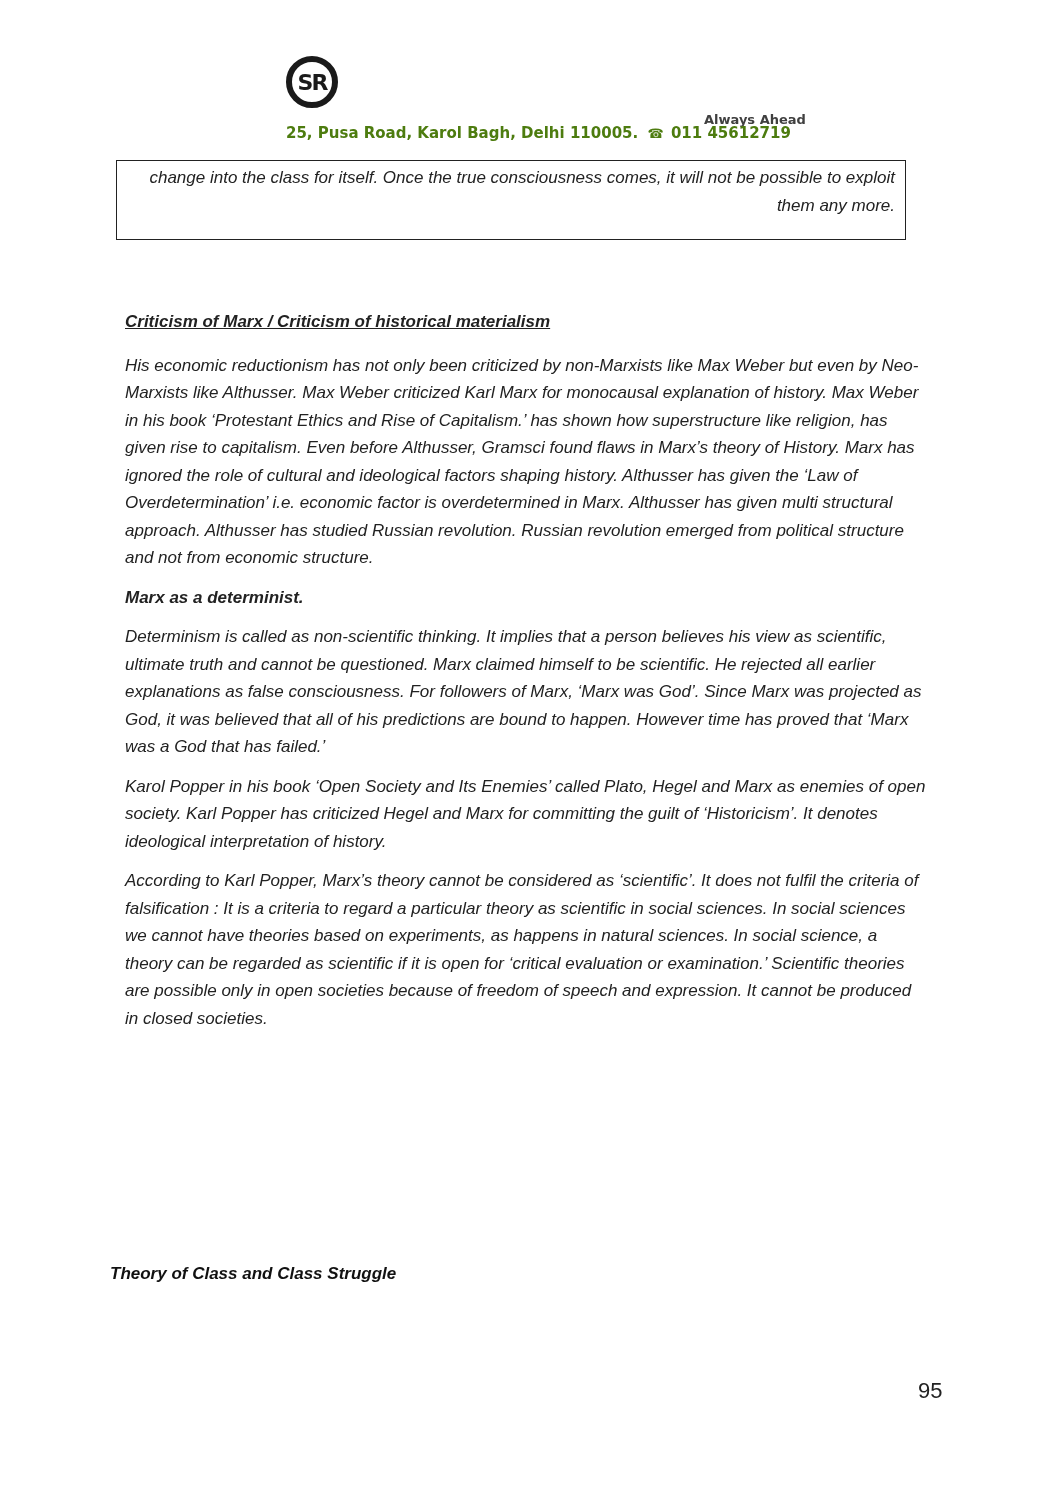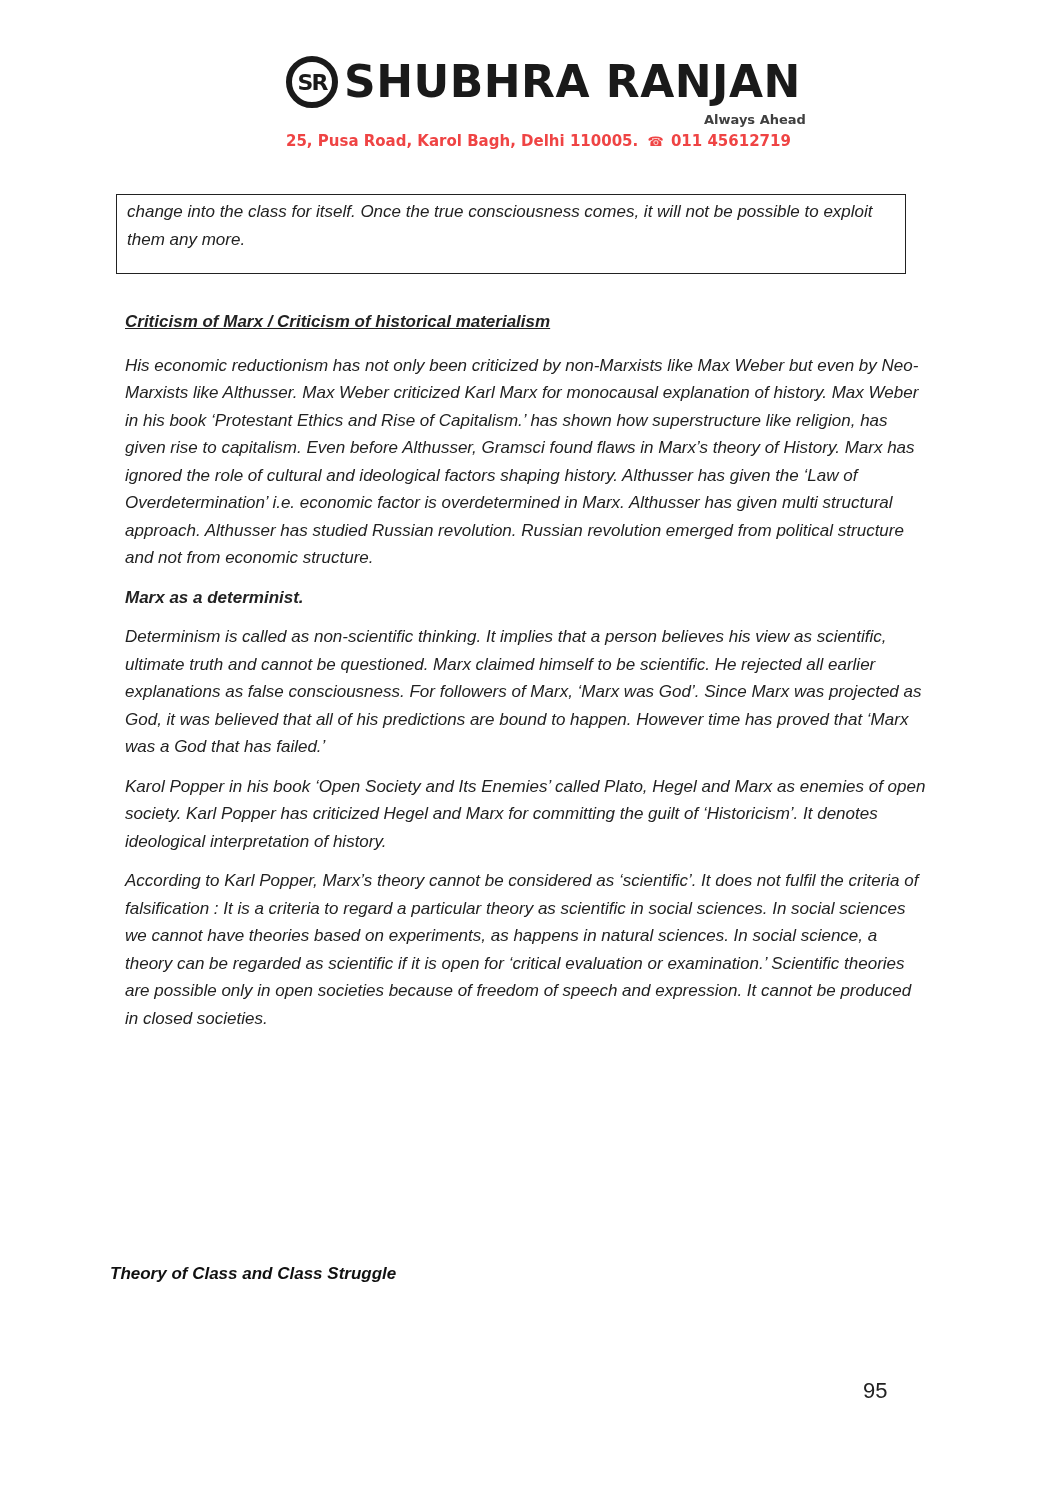--- a/index.html
+++ b/index.html
@@ -17,59 +17,58 @@
   }
   .brand-name {
     font-family: "DejaVu Sans", sans-serif; font-weight: bold; font-size: 44px;
     letter-spacing: 0.5px; color: #1a1a1a; line-height: 1;
   }
   .tagline {
     position: absolute; left: 704px; top: 112px;
     font-family: "DejaVu Sans", sans-serif; font-weight: bold; font-size: 13px; color: #404040;
   }
   .address {
-    position: absolute; left: 286px; top: 132px;
-    font-family: "DejaVu Sans", sans-serif; font-weight: bold; font-size: 15px; color: #ef4444;
+    position: absolute; left: 286px; top: 124px;
+    font-family: "DejaVu Sans", sans-serif; font-weight: bold; font-size: 15px; color: #4d7c0f;
     white-space: nowrap;
   }
   .address .phone-icon { font-size: 13px; margin: 0 2px 0 4px; }
 
   .boxed-note {
-    position: absolute; left: 116px; top: 194px; width: 790px; height: 80px;
+    position: absolute; left: 116px; top: 160px; width: 790px; height: 80px;
     border: 1.5px solid #222; box-sizing: border-box;
     padding: 3px 10px;
-    font-style: italic; font-size: 17px; line-height: 28px; color: #222;
+    font-style: italic; font-size: 17px; line-height: 28px; color: #222; text-align: right;
   }
 
   .content {
     position: absolute; left: 117px; top: 300px; width: 820px;
     font-style: italic; font-size: 17px; line-height: 27.5px; color: #222;
   }
   .content p { margin: 8px; }
   .heading-u { font-weight: bold; text-decoration: underline; margin-bottom: 16px !important; }
   .para { margin-bottom: 12px !important; }
   .subhead { font-weight: bold; margin-bottom: 12px !important; }
   b { font-weight: normal; }
 
   .theory-heading {
     position: absolute; left: 110px; top: 1264px;
     font-style: italic; font-weight: bold; font-size: 17px; color: #111;
   }
   .page-number {
-    position: absolute; left: 863px; top: 1378px;
+    position: absolute; left: 918px; top: 1378px;
     font-family: "Liberation Sans", sans-serif; font-size: 22px; color: #222;
   }
 </style>
 </head>
 <body>
 
 <div class="header">
   <div class="brand-row">
     <div class="logo">SR</div>
-    <div class="brand-name">SHUBHRA RANJAN</div>
   </div>
   <div class="tagline">Always Ahead</div>
   <div class="address">
     <span>25, Pusa Road, Karol Bagh, Delhi 110005.</span>
     <span class="phone-icon">☎</span>
     <span>011 45612719</span>
   </div>
 </div>
 
 <div class="boxed-note">

